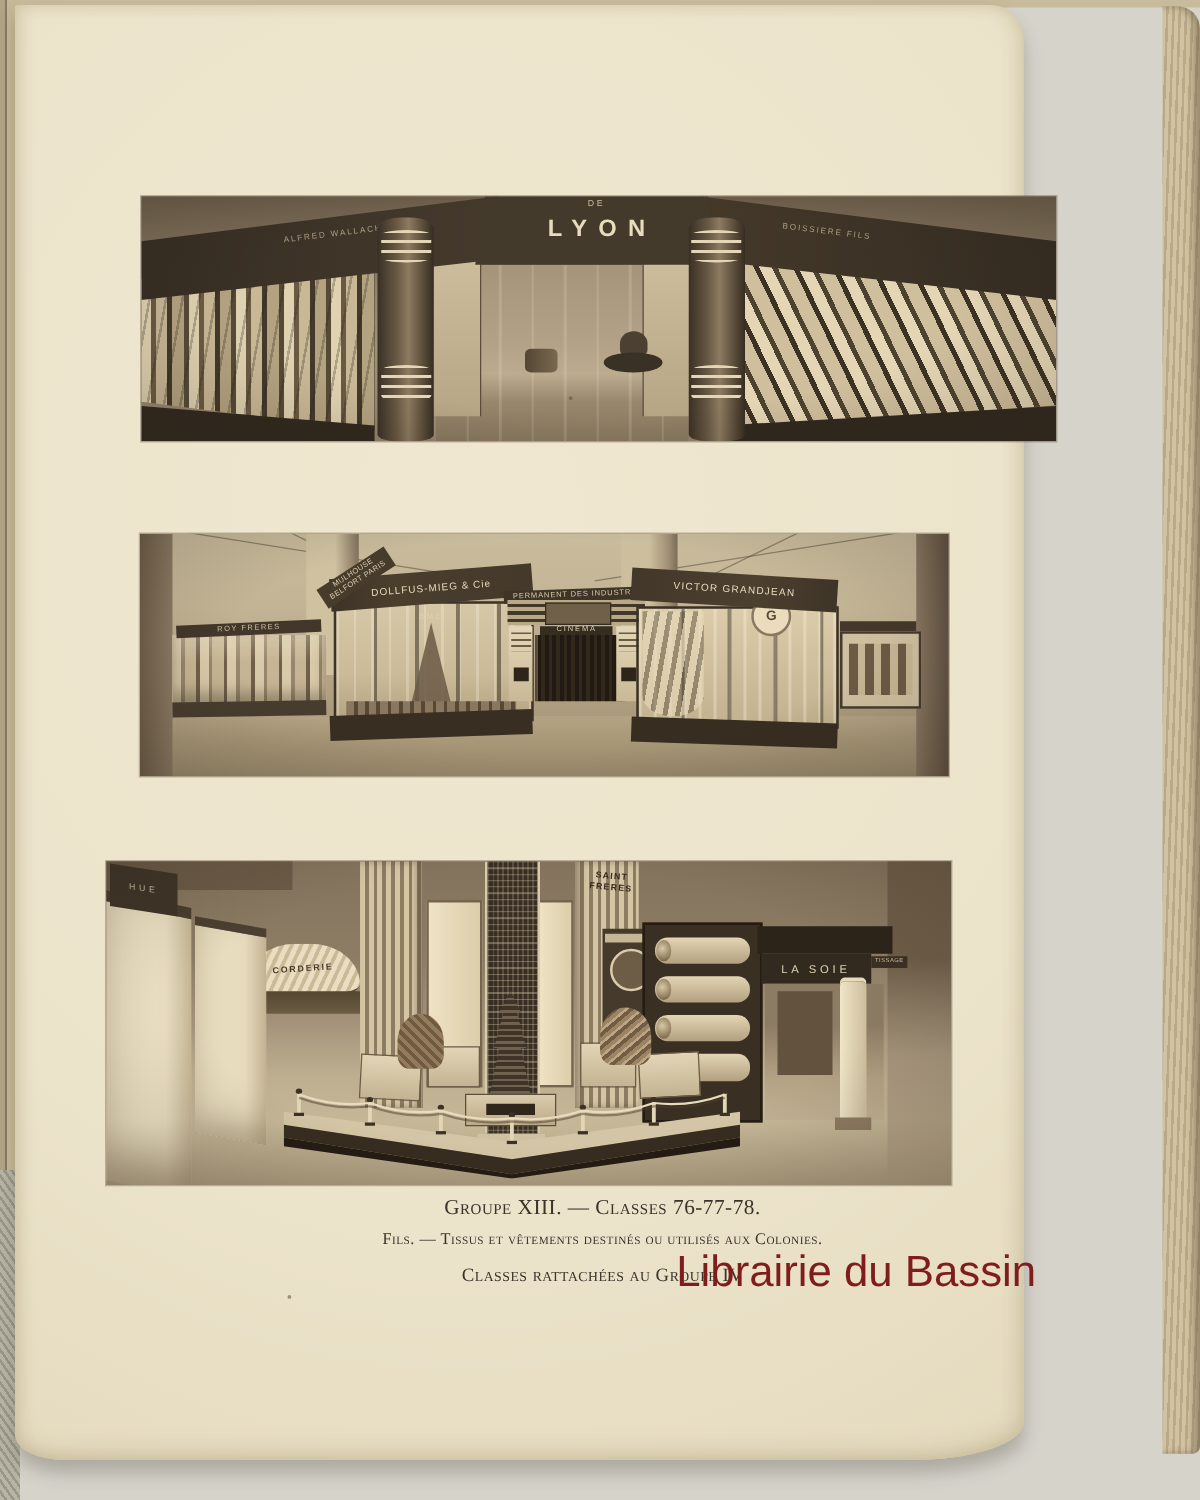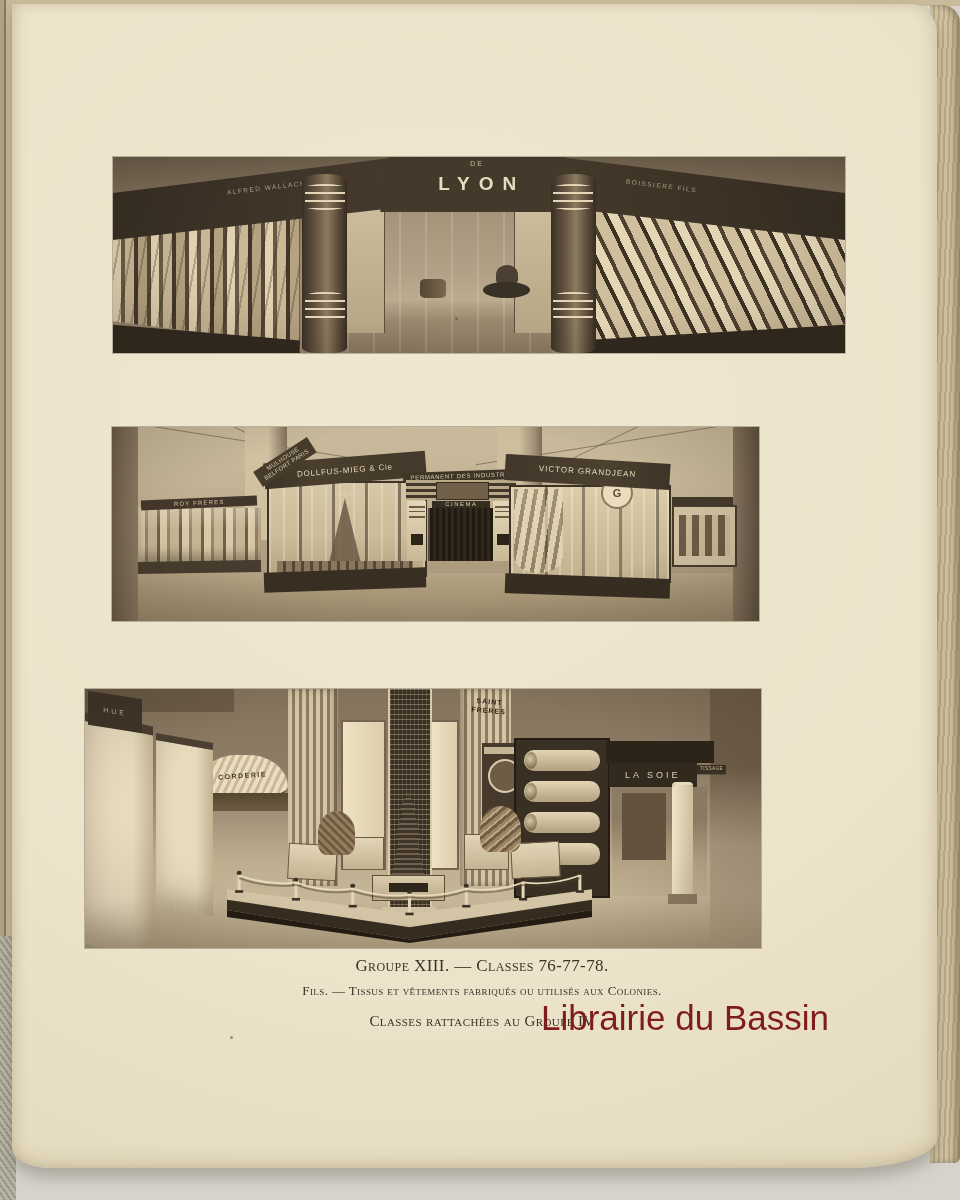--- a/index.html
+++ b/index.html
@@ -10,21 +10,21 @@
   
   .top-edge{left:0;top:0;width:960px;height:6px;background:#c8bb9c;}
   .left-stack{left:0;top:0;width:16px;height:1200px;
     background:linear-gradient(90deg,#b1a485 0 4px,#847b66 4px 6px,#c6b996 6px 16px);
     }
   .left-stack::after{content:"";position:absolute;left:0;top:78%;width:100%;height:22%;
     background:repeating-linear-gradient(55deg,#b8b5a6 0 3px,#9a9787 3px 5px);}
   .fore-edge{right:0;top:5px;width:30px;height:1158px;border-radius:0 18px 6px 0;
     background:repeating-linear-gradient(92deg,#d0c2a2 0 3px,#baa987 3px 5px);
     box-shadow:inset -5px 0 6px rgba(90,75,50,.45);}
-  .page{left:12px;top:4px;width:925px;height:1164px;
+  .page{left:12px;top:4px;width:807px;height:1164px;
     background:radial-gradient(120% 90% at 45% 35%,#efe7cf 0%,#ebe3ca 55%,#e4dabe 85%,#dcd1b3 100%);
     border-radius:2px 26px 90px 40px / 2px 30px 30px 20px;
     box-shadow:0 10px 14px rgba(70,65,50,.28), inset -6px 0 14px rgba(140,120,80,.12),
                inset 4px 0 10px rgba(140,120,80,.15), inset 0 -8px 18px rgba(140,120,80,.14);}
   .speck{width:3px;height:3px;border-radius:50%;background:#5a4f3e;opacity:.55;}
 
   
   .photo{position:absolute;background:#9b8a71;overflow:hidden;
          box-shadow:0 0 0 1px rgba(60,50,35,.3);}
   .photo::after{content:"";position:absolute;inset:0;pointer-events:none;
@@ -422,21 +422,21 @@
           <rect x="288" y="44" width="8" height="3"></rect>
         <rect x="344" y="35" width="8" height="3"></rect>
       </g>
       <path d="M12,18 Q40,30 68,26 Q96,38 124,33 Q152,44 180,40 Q208,44 236,33 Q264,38 292,26 Q320,30 348,18" fill="none" stroke="#4a3d2b" stroke-width="2" opacity=".5" transform="translate(0,3)"></path>
       <path d="M12,18 Q40,30 68,26 Q96,38 124,33 Q152,44 180,40 Q208,44 236,33 Q264,38 292,26 Q320,30 348,18" fill="none" stroke="#e8dcbc" stroke-width="2"></path>
     </svg>
   </div>
 
   <div class="abs captions">
     <div class="cap1">Groupe XIII. — Classes 76-77-78.</div>
-    <div class="cap2">Fils. — Tissus et vêtements fabriqués ou utilisés aux Colonies.</div>
+    <div class="cap2">Fils. — Tissus et vêtements destinés ou utilisés aux Colonies.</div>
     <div class="cap3">Classes rattachées au Groupe IV</div>
   </div>
 
   <div class="abs speck" style="left:443px;top:313px;"></div>
   <div class="abs speck" style="left:218px;top:1032px;"></div>
 </div>
 
 <div class="abs watermark">Librairie du Bassin</div>
 
 </body></html>

